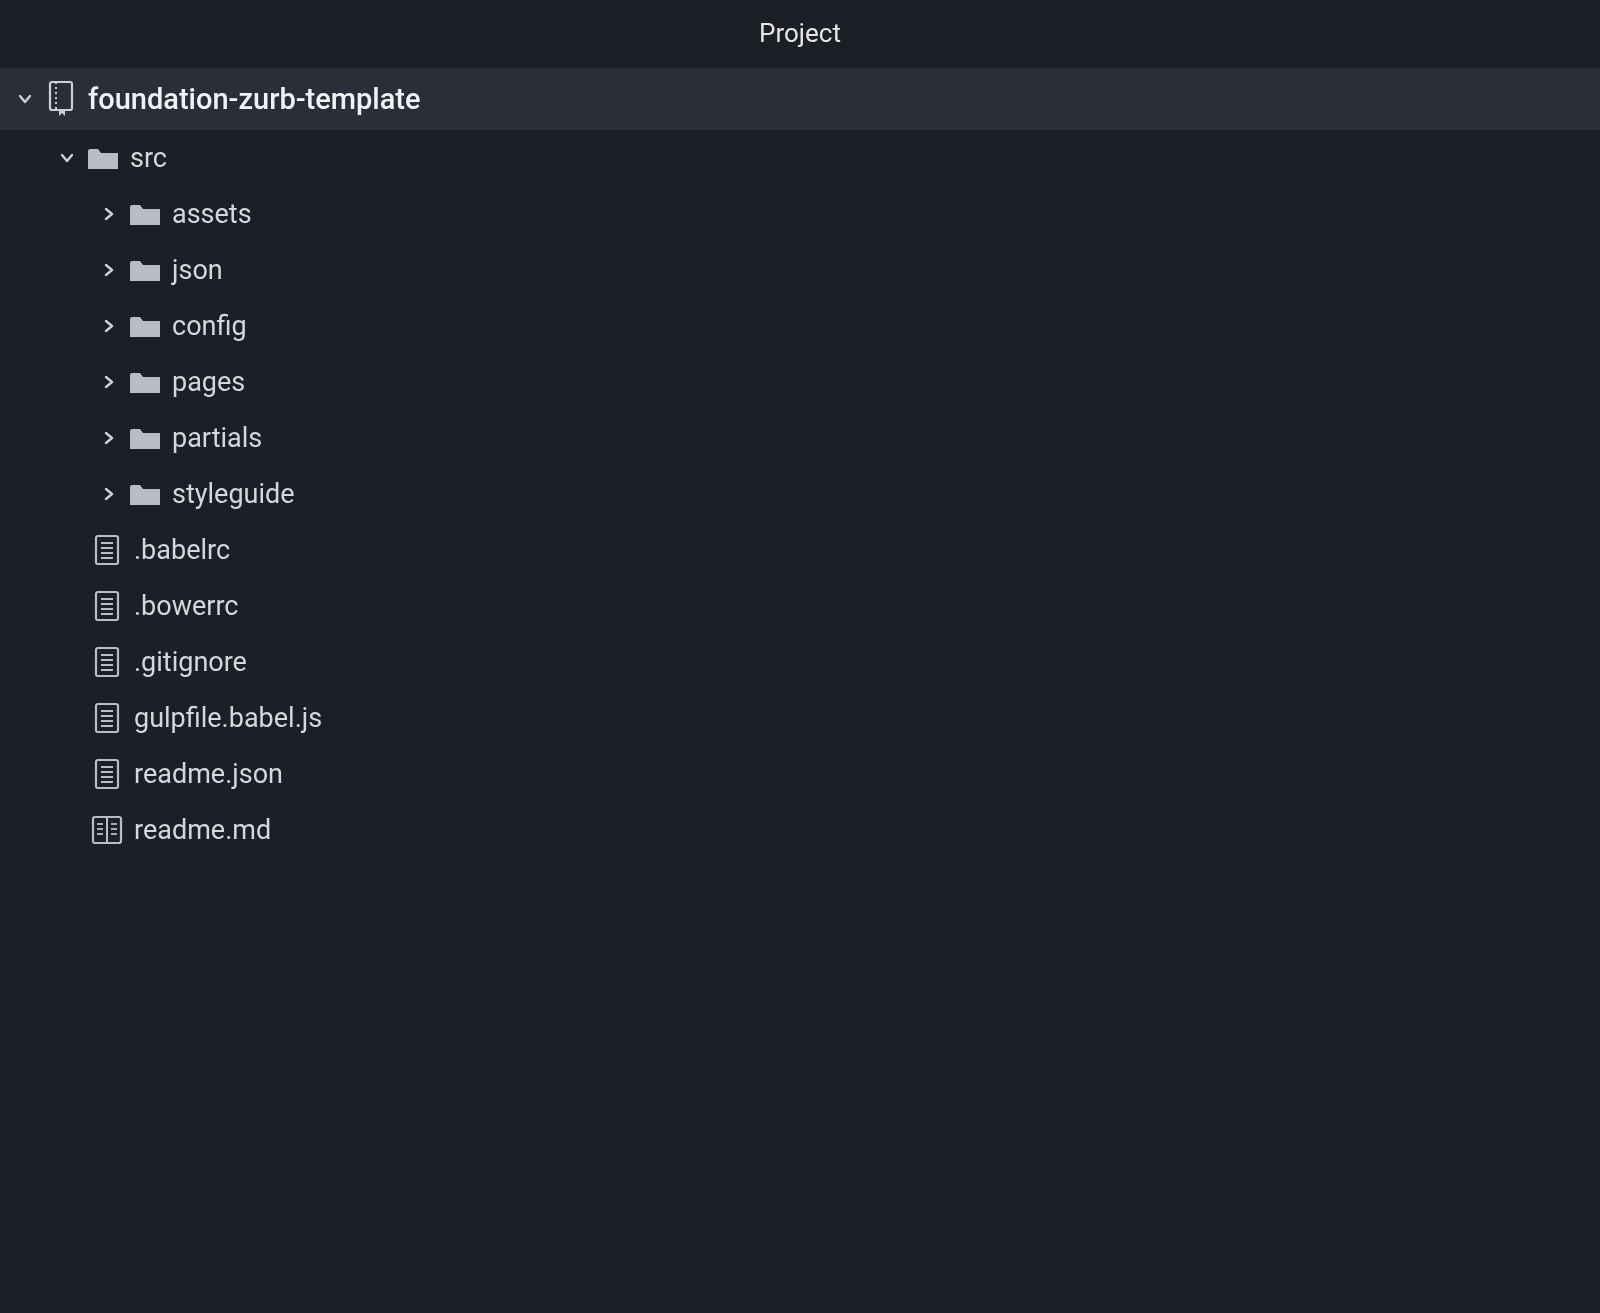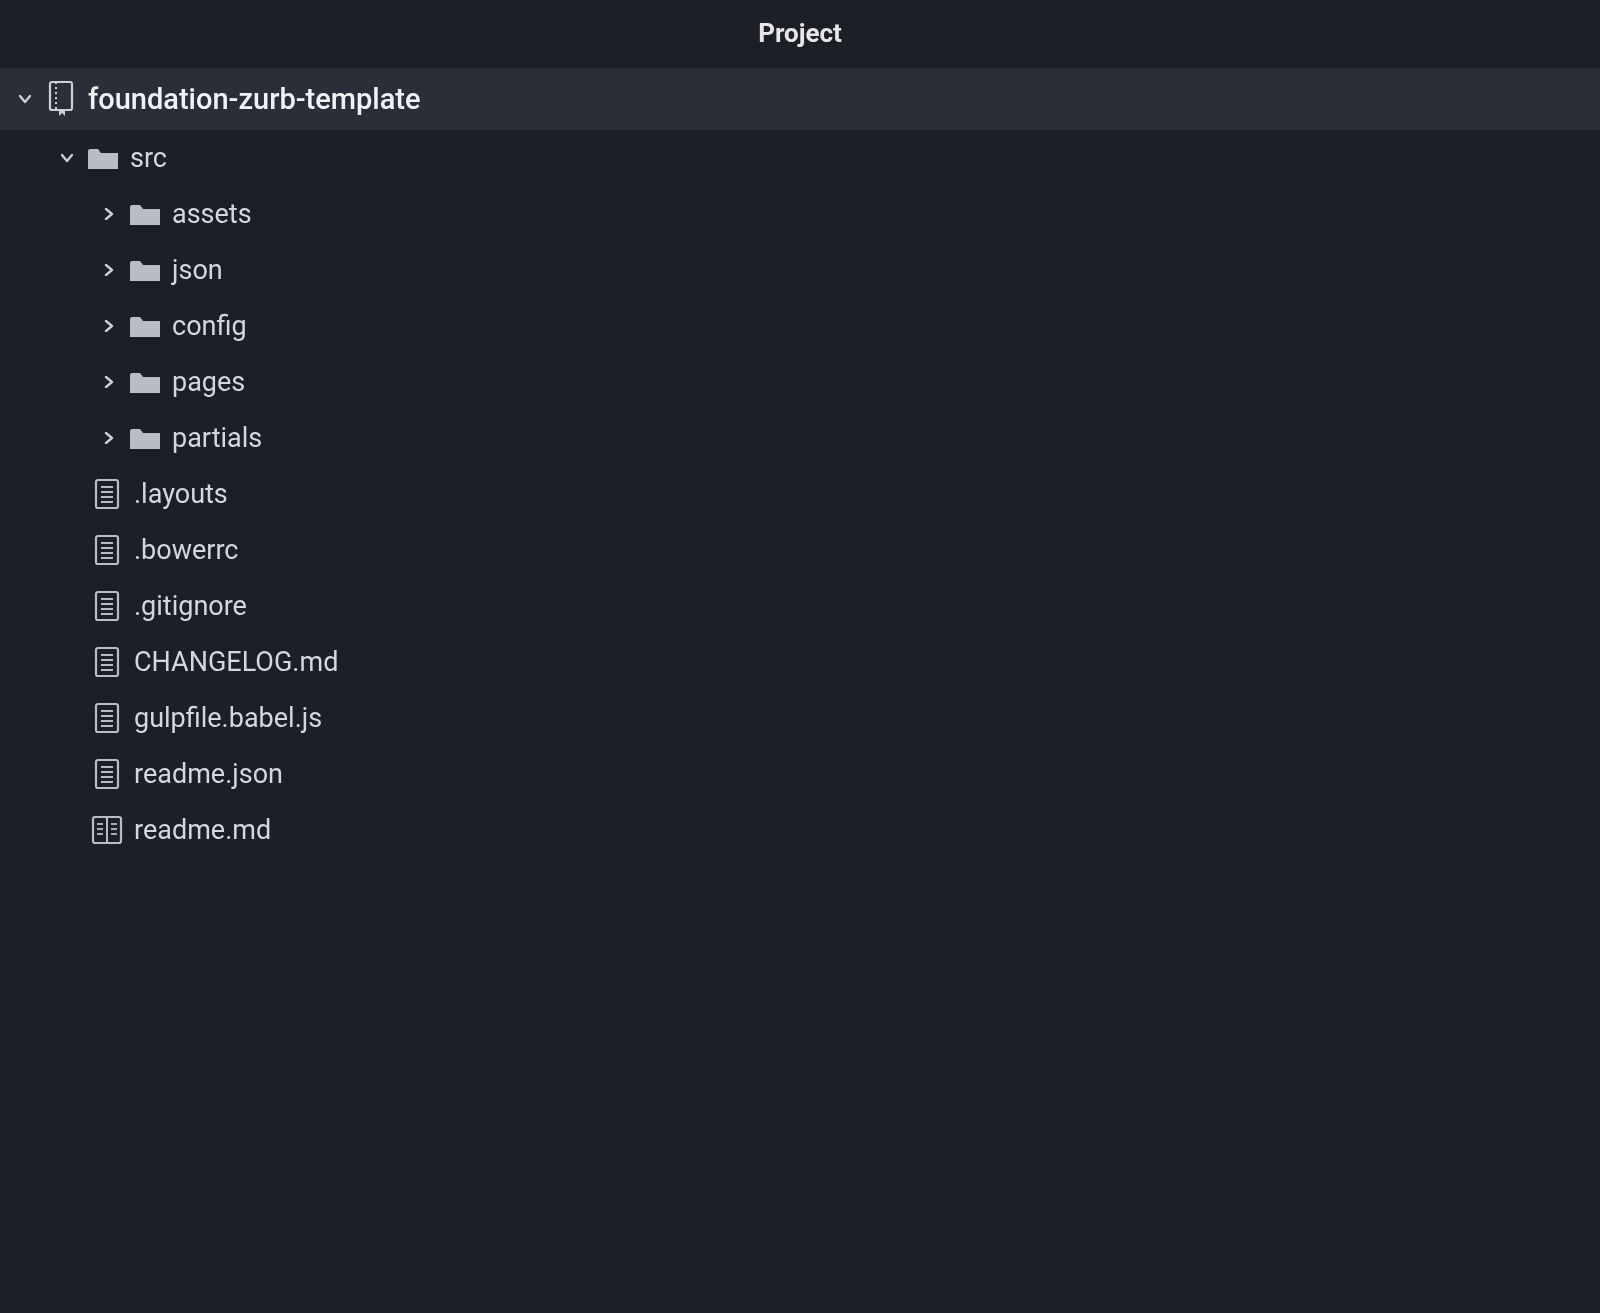--- a/index.html
+++ b/index.html
@@ -7,21 +7,21 @@
     background: #1d1f26;
     color: #d4d7dd;
     font-family: -apple-system, BlinkMacSystemFont, "Segoe UI", Roboto, Helvetica, Arial, sans-serif;
     font-size: 25px;
     width: 1600px;
     height: 1313px;
     overflow: hidden;
   }
   .panel-title {
     text-align: center;
-    font-weight: 700;
+    font-weight: 400;
     color: #e6e6e6;
     padding: 18px 0 20px 0;
     font-size: 26px;
   }
   .tree { }
   .row {
     display: flex;
     align-items: center;
     height: 56px;
     white-space: nowrap;
@@ -199,56 +199,61 @@
           <use href="#chev-right"></use>
         </svg>
       </span>
     <span class="icon">
         <svg width="32" height="26" viewBox="0 0 32 26">
           <use href="#folder-ic"></use>
         </svg>
       </span>
     <span class="label">partials</span>
   </div>
-
-  <div class="row">
-    <span class="indent" style="width:82px"></span>
-    <span class="icon">
-        <svg width="28" height="32" viewBox="0 0 28 32">
-          <use href="#file-ic"></use>
-        </svg>
-      </span>
-    <span class="label">.layouts</span>
+  <div class="row">
+    <span class="indent" style="width:98px"></span>
+    <span class="chev">
+        <svg width="12" height="12" viewBox="0 0 12 12">
+          <use href="#chev-right"></use>
+        </svg>
+      </span>
+    <span class="icon">
+        <svg width="32" height="26" viewBox="0 0 32 26">
+          <use href="#folder-ic"></use>
+        </svg>
+      </span>
+    <span class="label">styleguide</span>
+  </div>
+
+  <div class="row">
+    <span class="indent" style="width:82px"></span>
+    <span class="icon">
+        <svg width="28" height="32" viewBox="0 0 28 32">
+          <use href="#file-ic"></use>
+        </svg>
+      </span>
+    <span class="label">.babelrc</span>
   </div>
   <div class="row">
     <span class="indent" style="width:82px"></span>
     <span class="icon">
         <svg width="28" height="32" viewBox="0 0 28 32">
           <use href="#file-ic"></use>
         </svg>
       </span>
     <span class="label">.bowerrc</span>
   </div>
   <div class="row">
     <span class="indent" style="width:82px"></span>
     <span class="icon">
         <svg width="28" height="32" viewBox="0 0 28 32">
           <use href="#file-ic"></use>
         </svg>
       </span>
     <span class="label">.gitignore</span>
-  </div>
-  <div class="row">
-    <span class="indent" style="width:82px"></span>
-    <span class="icon">
-        <svg width="28" height="32" viewBox="0 0 28 32">
-          <use href="#file-ic"></use>
-        </svg>
-      </span>
-    <span class="label">CHANGELOG.md</span>
   </div>
   <div class="row">
     <span class="indent" style="width:82px"></span>
     <span class="icon">
         <svg width="28" height="32" viewBox="0 0 28 32">
           <use href="#file-ic"></use>
         </svg>
       </span>
     <span class="label">gulpfile.babel.js</span>
   </div>

